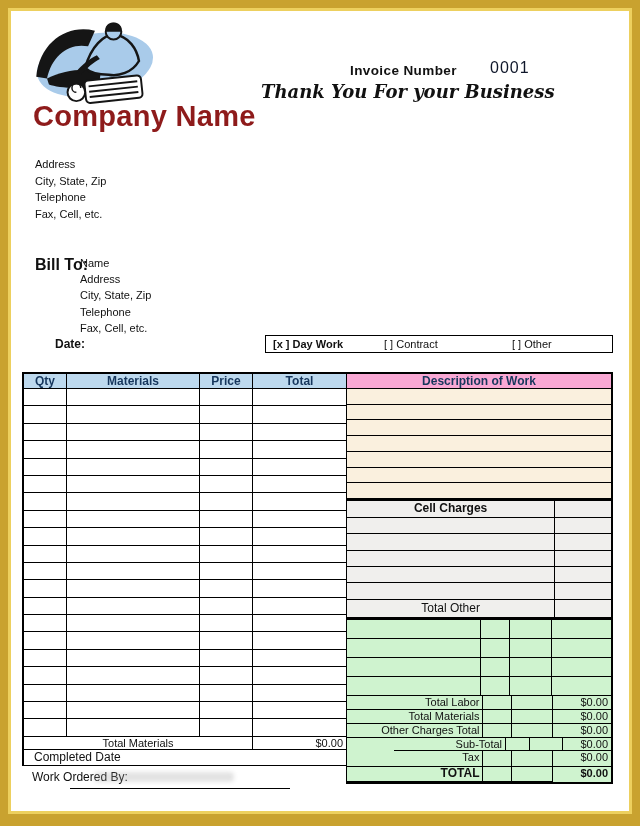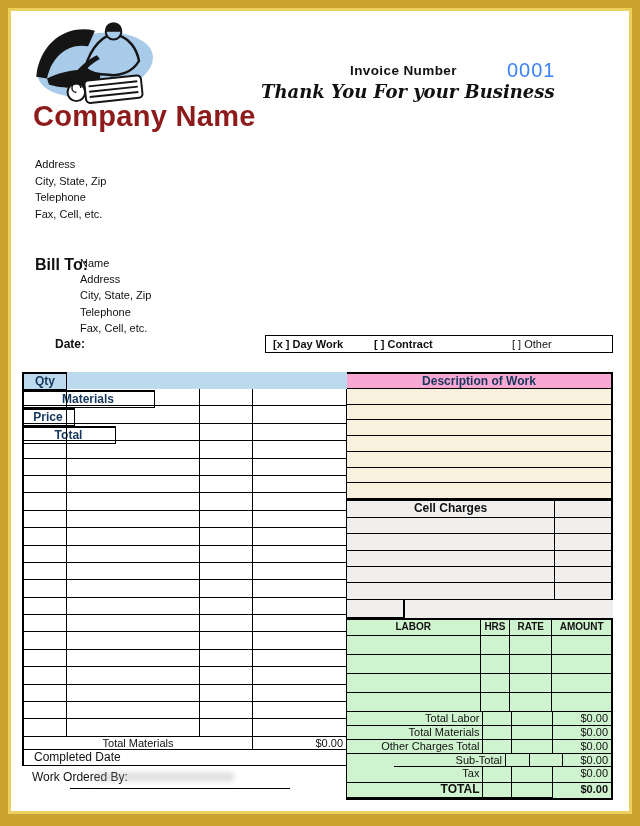--- a/index.html
+++ b/index.html
@@ -4,41 +4,41 @@
 <style>
   html,body{margin:0;padding:0;}
   body{width:640px;height:826px;position:relative;background:#fff;
        font-family:"Liberation Sans",sans-serif;color:#111;overflow:hidden;}
   .frame{position:absolute;inset:0;border:8px solid #C9A22F;
          border-bottom-width:12px;box-shadow:inset 0 0 0 3px #EDD05E;pointer-events:none;z-index:5;}
   .abs{position:absolute;}
   
   .logo{left:28px;top:16px;width:128px;height:90px;}
   .inv-label{left:350px;top:63px;font-size:13.5px;font-weight:bold;letter-spacing:.4px;}
-  .inv-value{left:507px;top:59px;font-size:20px;color:#3b82f6;letter-spacing:1px;}
+  .inv-value{left:490px;top:59px;font-size:16px;color:#0f172a;letter-spacing:1px;}
   .tagline{left:261px;top:81px;font-family:"DejaVu Serif",serif;font-style:italic;font-weight:bold;font-size:18px;}
   .company{left:33px;top:100px;font-size:29px;font-weight:bold;color:#8E1B1B;letter-spacing:.3px;margin:0;}
   .info{left:35px;top:156px;font-size:11px;line-height:16.5px;}
   .billto-label{left:35px;top:256px;font-size:16px;font-weight:bold;}
   .billto-lines{left:80px;top:255px;font-size:11px;line-height:16.2px;}
   .date-label{left:35px;top:337px;font-size:12px;font-weight:bold;padding-left:20px;}
   .wtbox{left:265px;top:335px;width:348px;height:18px;border:1px solid #000;box-sizing:border-box;background:#fff;}
   .wtbox span{position:absolute;top:1px;font-size:11px;line-height:15px;white-space:nowrap;text-align:center;}
   .wt0{left:7px;font-weight:bold;}
-  .wt1{left:108px;font-weight:bold;}
+  .wt1{left:118px;font-weight:normal;}
   .wt2{left:246px;}
   
   .tbl{left:22px;top:372px;width:591px;height:424px;font-size:11px;}
   .tbl *{box-sizing:border-box;}
   .leftblk{position:absolute;left:0;top:0;width:325px;}
   .rightblk{position:absolute;left:325px;top:0;width:266px;}
   .row{display:flex;}
   .cell{border-right:1px solid #000;border-bottom:1px solid #000;}
   
-  .lhead{height:17px;background:#BDD9EE;font-weight:bold;color:#16365C;font-size:12px;text-align:center;flex-direction:column;}
+  .lhead{height:17px;background:#BDD9EE;font-weight:bold;color:#16365C;font-size:12px;text-align:center;}
   .lhead .cell{border-top:2px solid #000;line-height:15px;}
   .c1{width:45px;border-left:2px solid #000;}
   .c2{width:133px;}
   .c3{width:53px;}
   .c4{width:94px;}
   .lrow{height:17.4px;background:#fff;}
   .ltotal{height:13px;background:#fff;}
   .ltotal-label{width:231px;border-left:2px solid #000;border-right:1px solid #000;border-bottom:1px solid #000;text-align:center;line-height:12px;}
   .ltotal-val{width:94px;border-right:1px solid #000;border-bottom:1px solid #000;text-align:right;padding-right:3px;line-height:12px;}
   .lcompleted{height:16px;}
@@ -328,31 +328,26 @@
           <div class="row ocrow">
           <div class="cell oc-label"></div>
           <div class="cell oc-amt"></div>
         </div>
           <div class="row ocrow">
           <div class="cell oc-label"></div>
           <div class="cell oc-amt"></div>
         </div>
         </div>
       <div class="row oc-total">
+        <div class="cell oc-label">Total Other</div>
         <div class="cell oc-amt"></div>
       </div>
     </div>
 
     <div class="labor-sec">
-      <div class="row lab-head">
-        <div class="cell e1">LABOR</div>
-        <div class="cell e2">HRS</div>
-        <div class="cell e3">RATE</div>
-        <div class="cell e4">AMOUNT</div>
-      </div>
       <div>
         <div class="row labrow">
           <div class="cell e1"></div>
           <div class="cell e2"></div>
           <div class="cell e3"></div>
           <div class="cell e4"></div>
         </div>
       <div class="row labrow">
           <div class="cell e1"></div>
           <div class="cell e2"></div>

